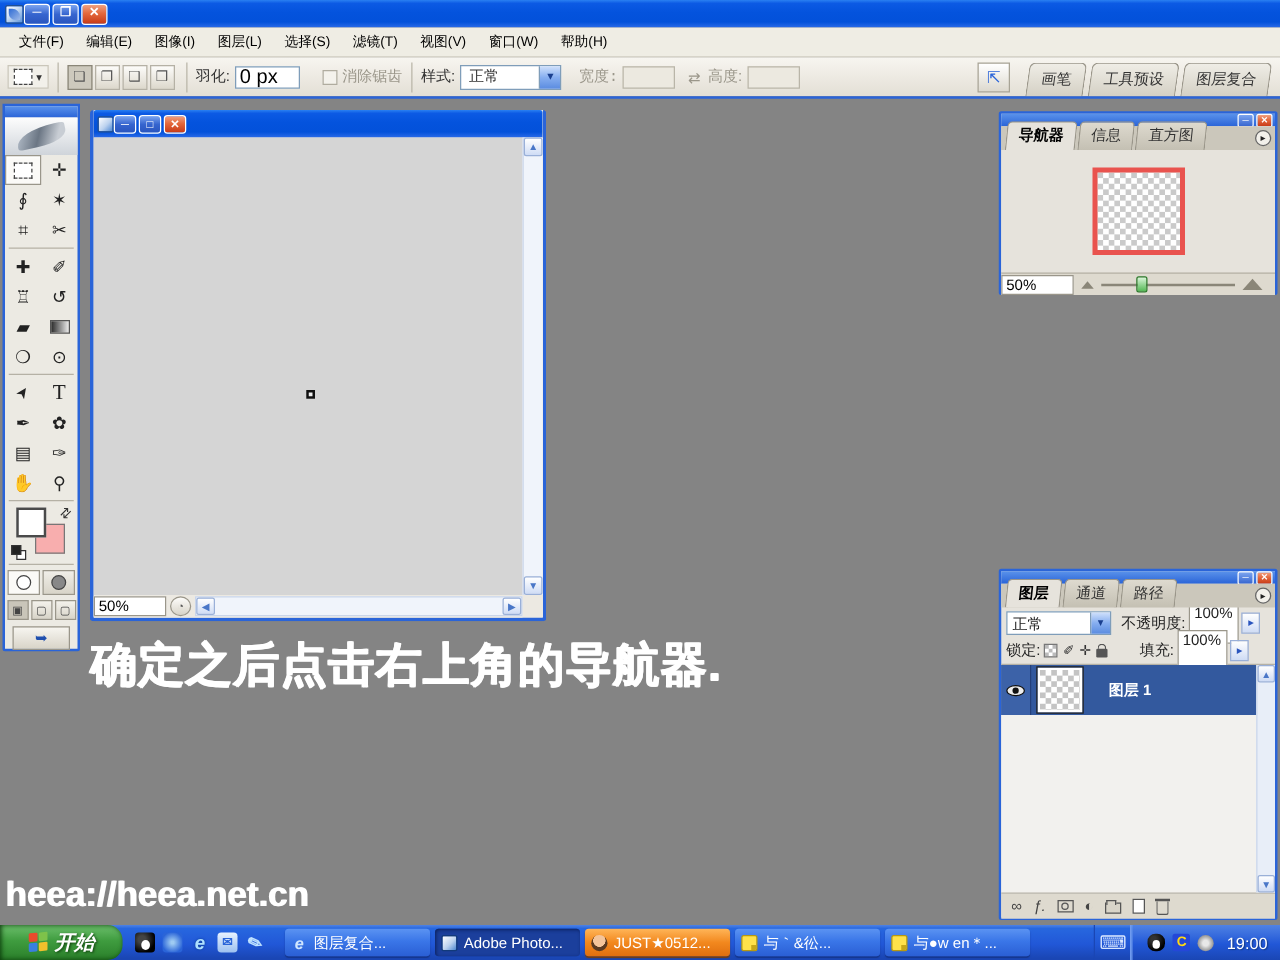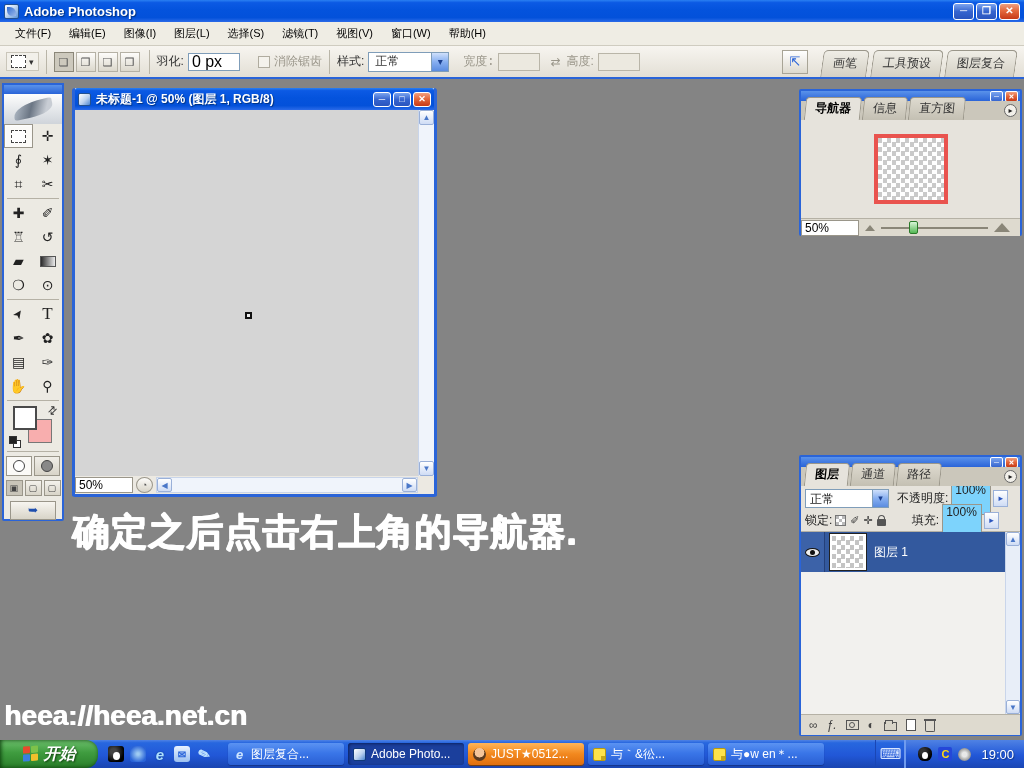--- a/index.html
+++ b/index.html
@@ -119,35 +119,35 @@
   .tri.big { border-left-width:8px; border-right-width:8px; border-bottom-width:9px; }
   .nav-slider { flex:1; height:2px; background:#8a8678; position:relative; }
   .nav-thumbtn { position:absolute; left:26%; top:-6px; width:9px; height:13px; background:linear-gradient(180deg,#d8f5d8,#54b854); border:1px solid #2a7a2a; border-radius:2px; }
 
   .layerspanel { left:799px; top:455px; width:223px; height:281px; }
   .lrow1 { height:24px; display:flex; align-items:center; padding:0 4px; font-size:12px; color:#222; }
   .lrow2 { height:22px; display:flex; align-items:center; padding:0 4px; font-size:12px; color:#222; border-bottom:1px solid #b5b1a5; }
   .blendcombo { display:flex; border:1px solid #7f9db9; background:#fff; height:19px; }
   .blendcombo .val { width:66px; font-size:12px; padding:1px 4px; }
   .blendcombo .arrow { width:16px; background:linear-gradient(180deg,#cfe0fb,#86aef0 50%,#5b8ce0); border-left:1px solid #7f9db9; color:#1a3f8f; font-size:9px; text-align:center; line-height:17px; }
-  .valbox { width:40px; height:33px; background:#7dd3fc; border:1px solid #9a968a; font-size:12px; padding:0 3px; margin-left:3px; }
+  .valbox { width:40px; height:33px; background:#ffffff; border:1px solid #9a968a; font-size:12px; padding:0 3px; margin-left:3px; }
   .spin { width:15px; height:17px; background:linear-gradient(180deg,#fff,#cfdcf5); border:1px solid #9ab0d8; color:#2a55be; font-size:9px; text-align:center; line-height:15px; margin-left:2px; }
   .lockicons { display:flex; align-items:center; gap:4px; margin-left:3px; }
   .lk { font-size:11px; color:#333; }
   .lk-checker { width:11px; height:11px; border:1px solid #777; background:repeating-conic-gradient(#fff 0% 25%, #bbb 0% 50%); background-size:6px 6px; }
   .lk-lock { width:9px; height:7px; background:#555; border-radius:1px; position:relative; margin-top:4px; }
   .lk-lock::before { content:""; position:absolute; left:1px; top:-4px; width:5px; height:4px; border:1.5px solid #555; border-bottom:none; border-radius:4px 4px 0 0; }
   .layerlist { height:183px; background:#f2f1ee; position:relative; border-bottom:1px solid #b5b1a5; }
   .layerrow { height:40px; background:#33599e; display:flex; align-items:center; }
   .eyecell { width:24px; height:40px; border-right:1px solid #24407a; display:flex; align-items:center; justify-content:center; background:#3c62a8; }
   .eye { width:15px; height:9px; border:1.5px solid #111; border-radius:50%; background:#eee; position:relative; }
   .eye::after { content:""; position:absolute; left:4px; top:1px; width:5px; height:5px; background:#111; border-radius:50%; }
   .lthumb { width:36px; height:36px; margin-left:5px; border:2px solid #fff; outline:1px solid #222;
     background:repeating-conic-gradient(#fff 0% 25%, #c4c4c4 0% 50%); background-size:9px 9px; }
-  .lname { color:#fff; font-size:12px; margin-left:8px; }
+  .lname { color:#fff; font-size:12px; margin-left:21px;font-weight:bold; }
   .llscroll { position:absolute; right:0; top:0; bottom:0; width:15px; background:#e8eef8; border-left:1px solid #c9d5ea; display:flex; flex-direction:column; justify-content:space-between; }
   .lbottom { height:20px; display:flex; align-items:center; gap:9px; padding:0 8px; background:#dedacf; }
   .lbi { font-size:12px; color:#444; }
   .ic-mask { width:13px; height:10px; border:1px solid #555; display:flex; align-items:center; justify-content:center; }
   .ic-mask i { width:6px; height:6px; border:1px solid #555; border-radius:50%; display:block; }
   .ic-folder { width:13px; height:9px; background:#d8d4c8; border:1px solid #555; position:relative; margin-top:3px; }
   .ic-folder::before { content:""; position:absolute; left:0; top:-3px; width:6px; height:3px; background:#d8d4c8; border:1px solid #555; border-bottom:none; }
   .ic-page { width:10px; height:12px; background:#fff; border:1px solid #555; }
   .ic-trash { width:10px; height:11px; border:1px solid #555; border-top:none; border-radius:0 0 2px 2px; position:relative; margin-top:2px; }
   .ic-trash::before { content:""; position:absolute; left:-2px; top:-2px; width:12px; height:2px; background:#555; }
@@ -197,21 +197,20 @@
   .tray-qq::after { content:""; position:absolute; left:4px; bottom:2px; width:6px; height:7px; background:#fff; border-radius:50%; }
   .tray-c { width:14px; height:14px; background:#2447d8; color:#ffd814; font-size:11px; font-weight:bold; text-align:center; line-height:14px; border-radius:2px; }
   .tray-spk { width:13px; height:13px; background:radial-gradient(circle,#e8e8e8 25%,#8a8a8a 75%); border-radius:50%; }
   .clock { color:#fff; font-size:13px; margin-left:4px; text-shadow:1px 1px 1px #123a8a; }
 </style>
 </head>
 <body>
 
 <div class="titlebar">
   <div class="ps-appicon"></div>
-  <div class="title">Adobe Photoshop</div>
   <div class="winbtns">
     <div class="xpbtn">─</div>
     <div class="xpbtn">❐</div>
     <div class="xpbtn close">✕</div>
   </div>
 </div>
 
 <div class="menubar">
   <span class="mitem">文件(F)</span>
   <span class="mitem">编辑(E)</span>
@@ -377,21 +376,20 @@
     <div class="screenbtn sel">▣</div>
     <div class="screenbtn">▢</div>
     <div class="screenbtn">▢</div>
   </div>
   <div class="irbtn">➥</div>
 </div>
 
 <div class="docwin">
   <div class="doc-titlebar">
     <div class="dicon"></div>
-    <div class="dtitle">未标题-1 @ 50% (图层 1, RGB/8)</div>
     <div class="winbtns">
       <div class="xpbtn">─</div>
       <div class="xpbtn">□</div>
       <div class="xpbtn close">✕</div>
     </div>
   </div>
   <div class="canvas">
     <div class="cursor-sq"></div>
   </div>
   <div class="vscroll">

